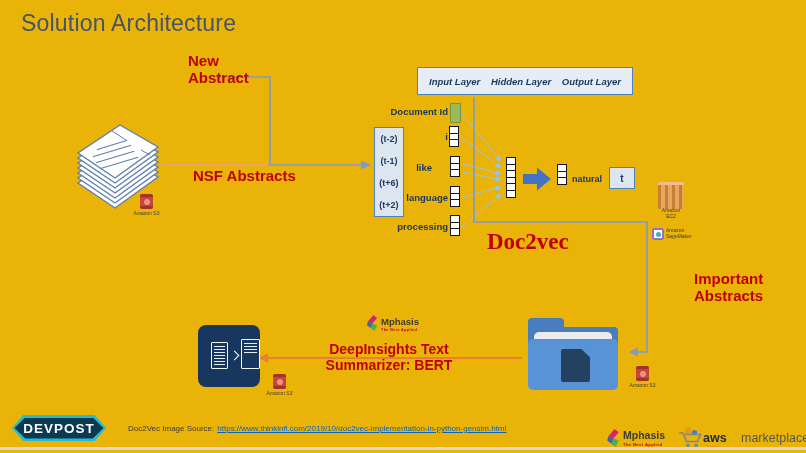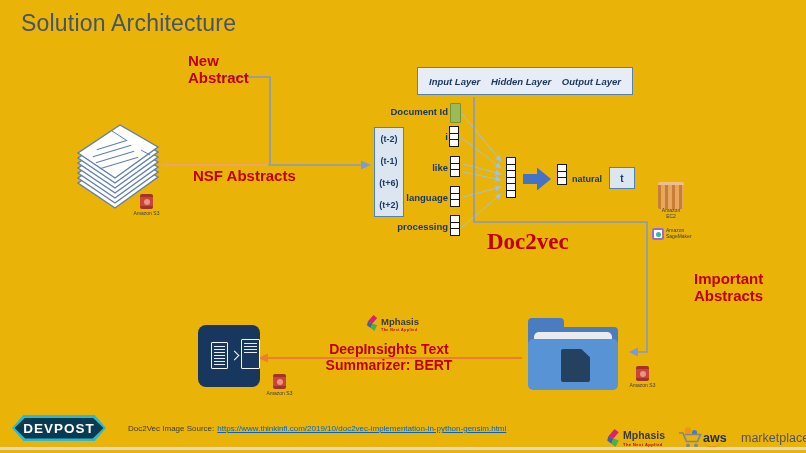--- a/index.html
+++ b/index.html
@@ -168,21 +168,21 @@
       <span>(t-2)</span>
       <span>(t-1)</span>
       <span>(t+6)</span>
       <span>(t+2)</span>
     </div>
 
     <div class="abs dword" style="left:388px;top:106px;width:60px;">Document Id</div>
     <div class="abs green-rect"></div>
 
     <div class="abs dword" style="left:396px;top:131px;">i</div>
-    <div class="abs dword" style="left:396px;top:162px;">like</div>
+    <div class="abs dword" style="left:380px;top:162px;">like</div>
     <div class="abs dword" style="left:396px;top:192px;">language</div>
     <div class="abs dword" style="left:396px;top:221px;">processing</div>
 
     <div class="abs vstack" style="left:449px;top:126px;">
       <div class="cell"></div>
         <div class="cell"></div>
         <div class="cell"></div>
     </div>
     <div class="abs vstack" style="left:450px;top:156px;">
       <div class="cell"></div>

